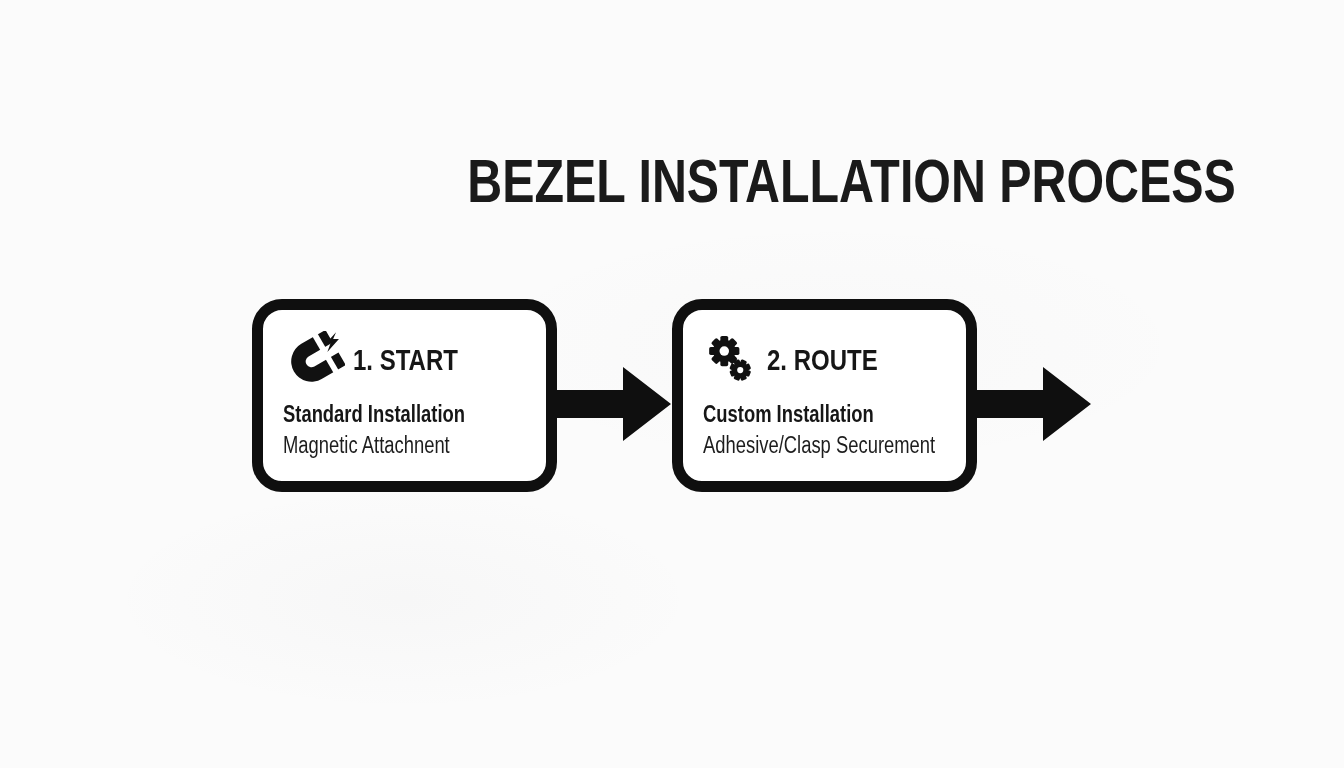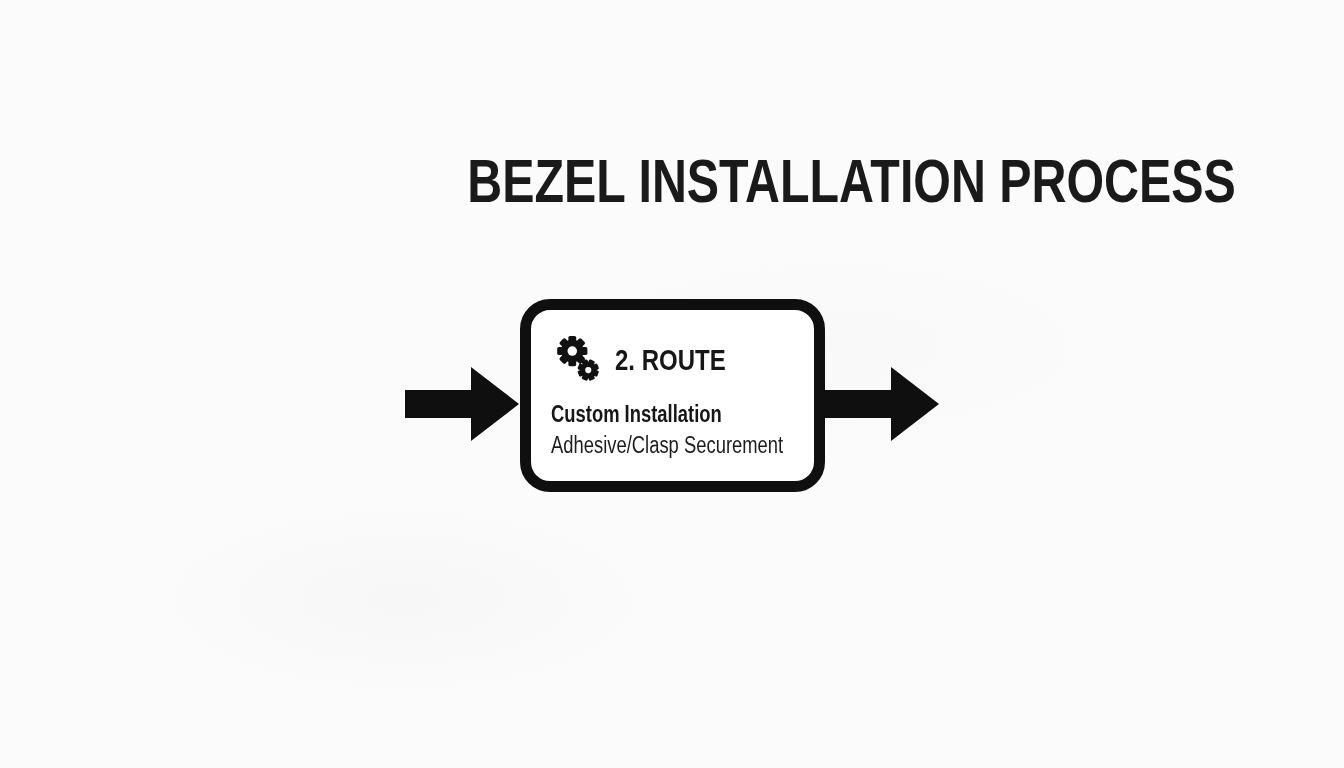--- a/index.html
+++ b/index.html
@@ -105,20 +105,39 @@
 <body>
 
 <div class="canvas">
 
   <div class="title-wrap">
     <h1 class="title">BEZEL INSTALLATION PROCESS</h1>
   </div>
 
   <div class="flow">
 
+    <div class="step-box">
+      <div class="step-header">
+        <span class="step-icon icon-magnet">
+          <svg width="62" height="58" viewBox="0 0 100 100">
+            <g transform="rotate(-30 50 50)">
+              <path d="M93,15 L45,15 A35,35 0 0 0 45,85 L93,85 L93,60 L45,60 A10,10 0 0 1 45,40 L93,40 Z" fill="#111111"></path>
+              <rect x="68" y="13" width="10" height="29" fill="#ffffff"></rect>
+              <rect x="68" y="58" width="10" height="29" fill="#ffffff"></rect>
+            </g>
+            <polygon points="88,2 72,20 79,20 73,36 93,14 83,14" fill="#111111"></polygon>
+          </svg>
+        </span>
+        <span class="step-label">1. START</span>
+      </div>
+      <div class="step-lines">
+        <div class="step-line-primary">Standard Installation</div>
+        <div class="step-line-secondary">Magnetic Attachnent</div>
+      </div>
+    </div>
 
     <span class="flow-arrow">
       <svg width="115" height="100" viewBox="0 0 115 100">
         <polygon points="0,36 66,36 66,13 114,50 66,87 66,64 0,64" fill="#0f0f0f"></polygon>
       </svg>
     </span>
 
     <div class="step-box">
       <div class="step-header">
         <span class="step-icon icon-gears">

